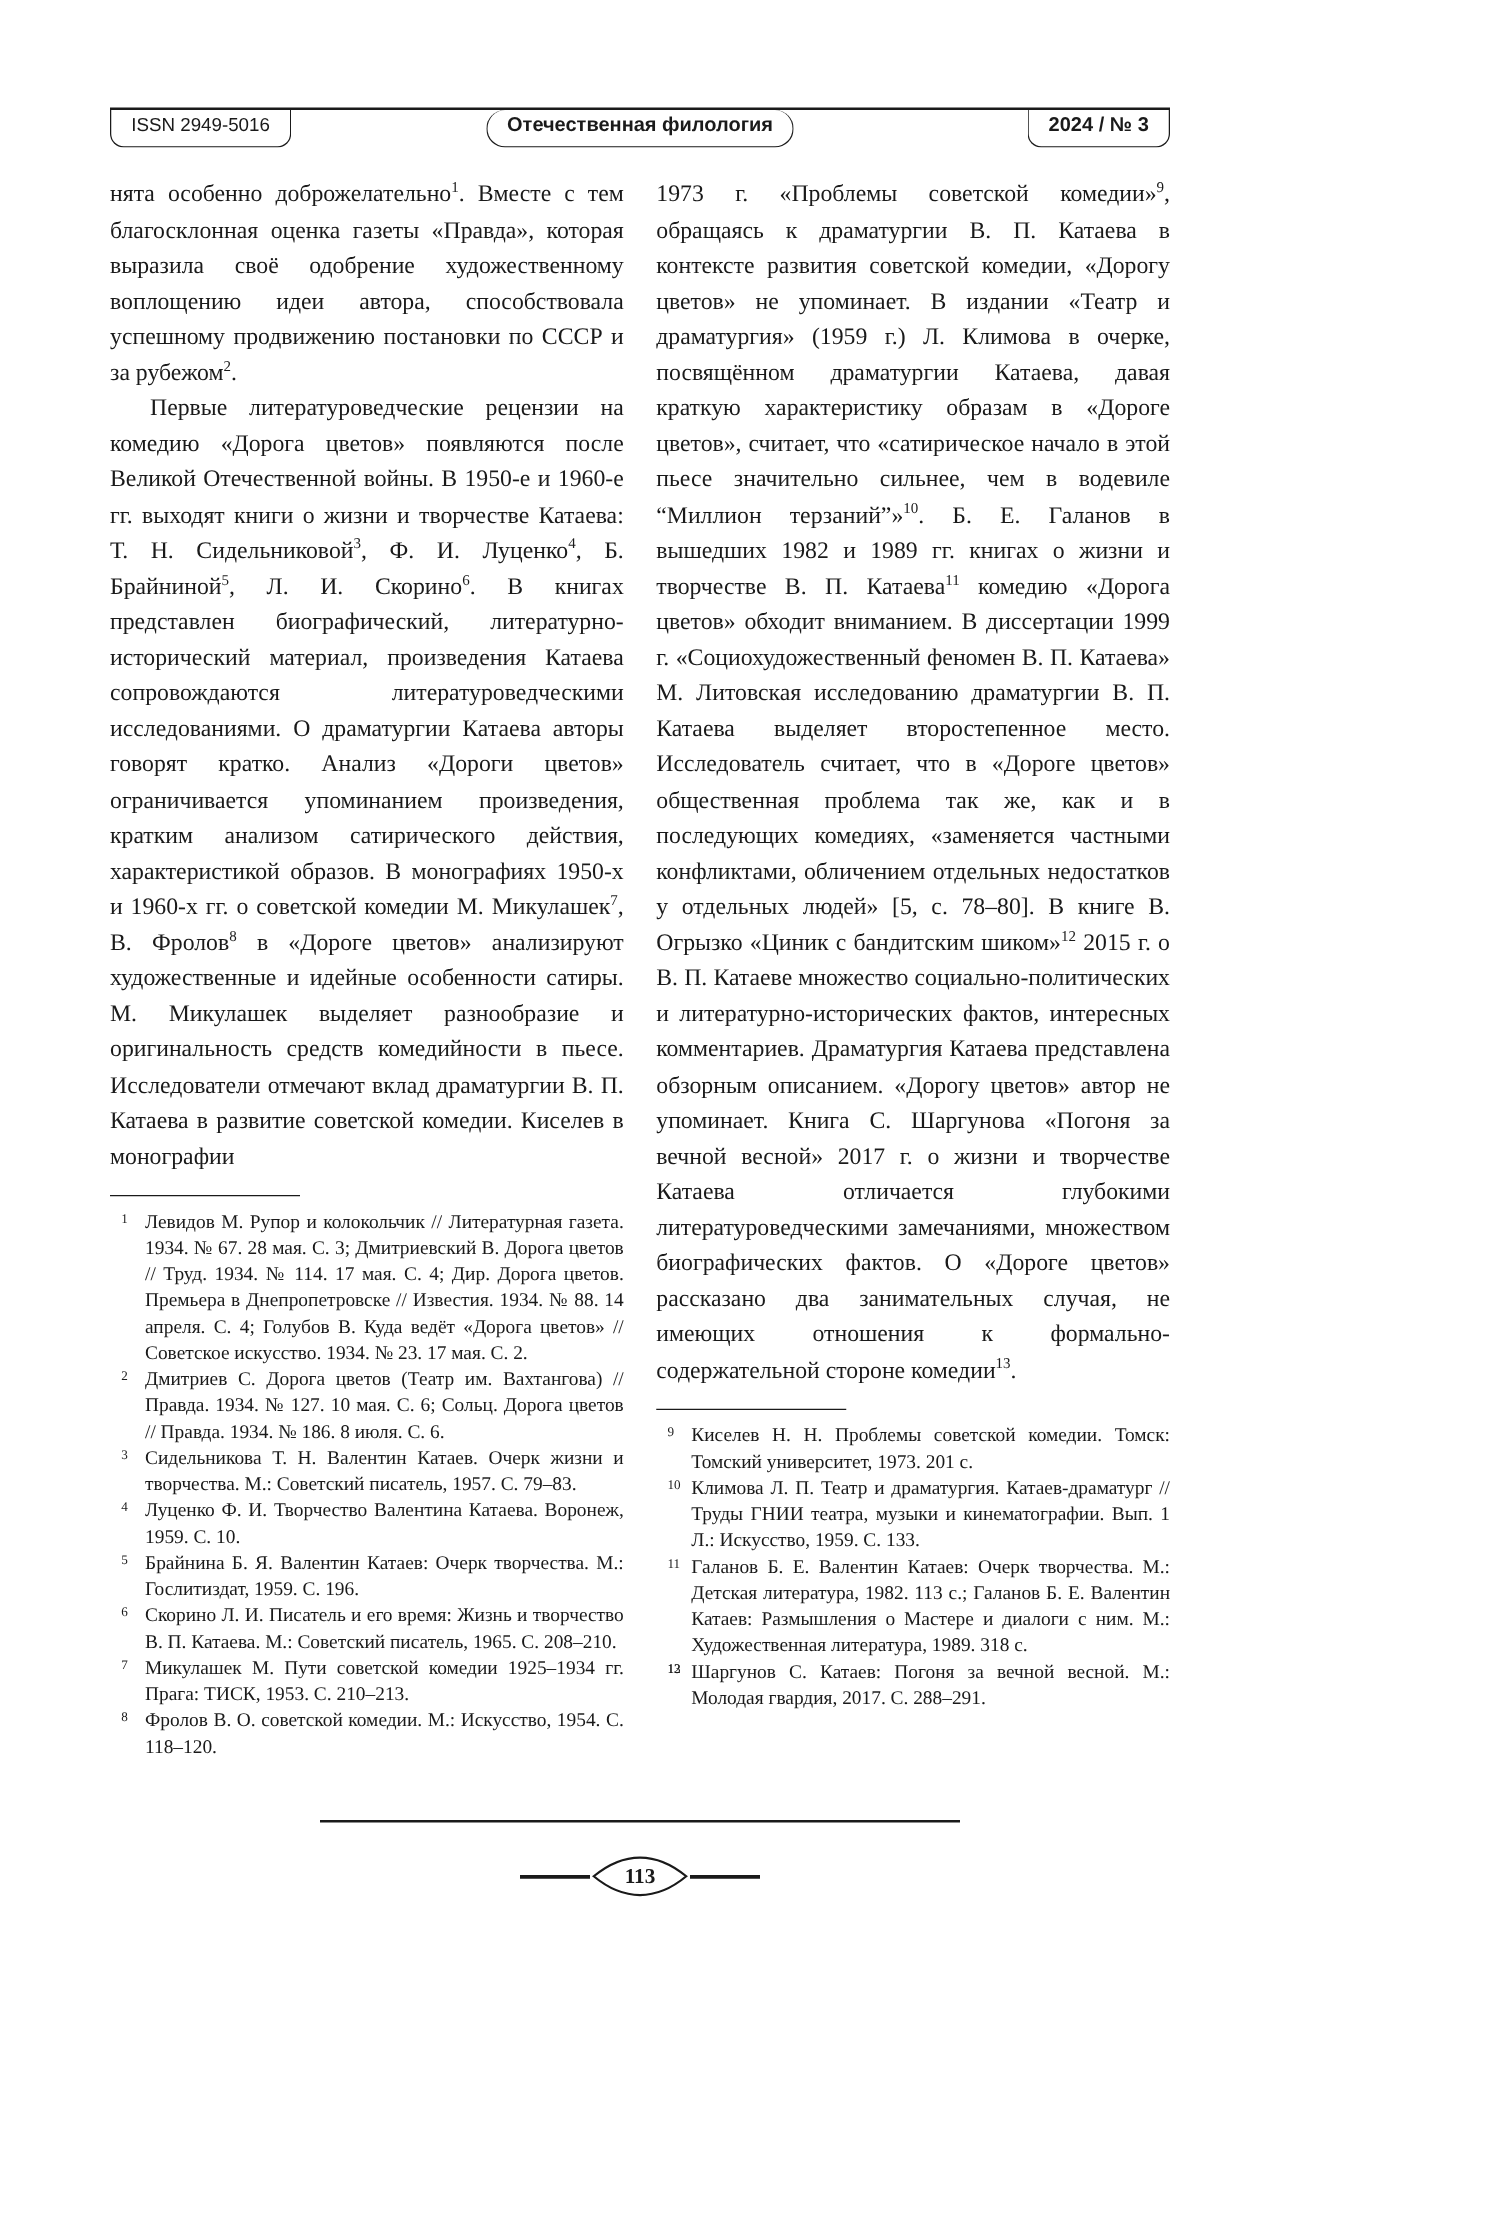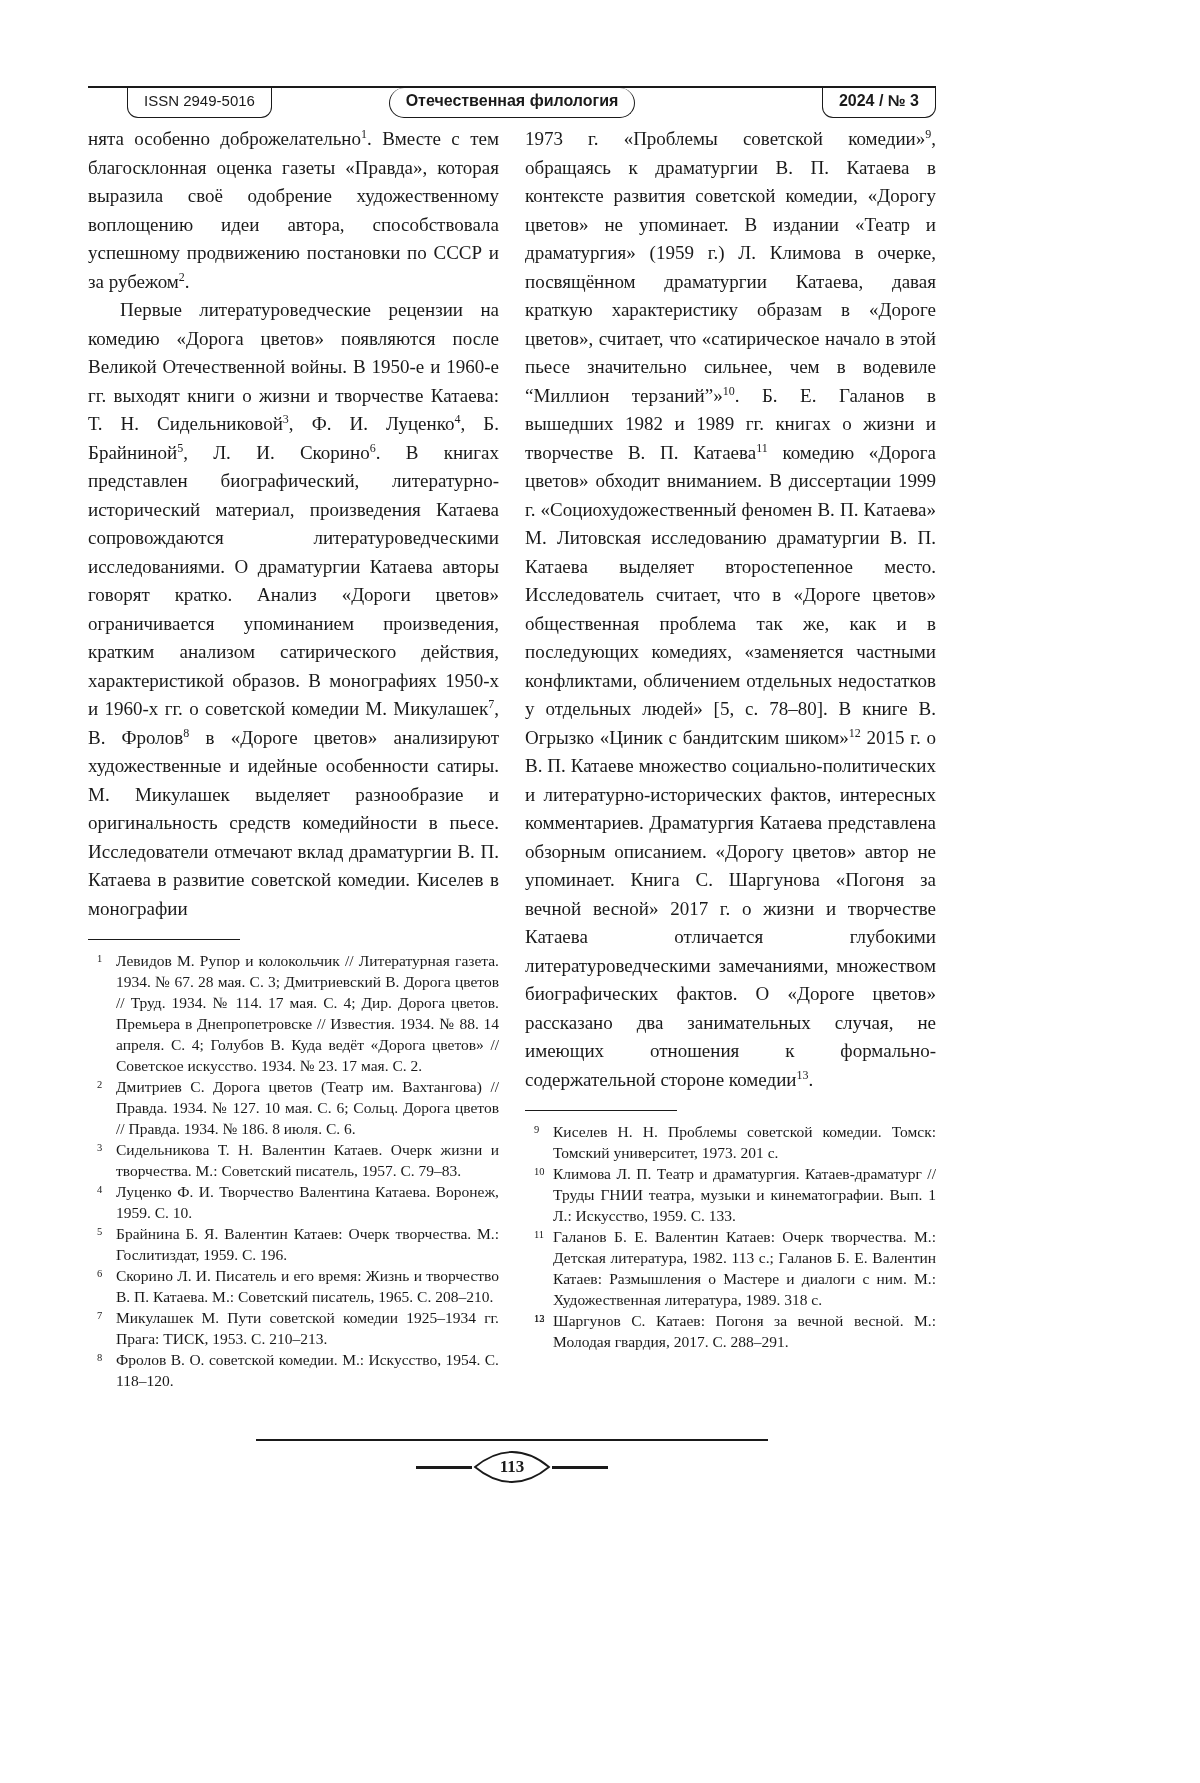--- a/index.html
+++ b/index.html
@@ -16,45 +16,45 @@
     display: grid; grid-template-columns: 1fr auto 1fr;
     border-top: 2px solid #1a1a1a;
     font-family: "Liberation Sans", "DejaVu Sans", sans-serif;
   }
   .hdr-tab {
     border: 1.5px solid #1a1a1a; border-top: none;
     border-radius: 0 0 11px 11px;
     padding: 4px 16px 7px; font-size: 15px; white-space: nowrap;
     background: #fff;
   }
-  .hdr-left  { justify-self: start; margin-left: 39px; }
+  .hdr-left  { justify-self: start; }
   .hdr-center{ justify-self: center; font-weight: bold; font-size: 16px; border-radius: 15px; }
   .hdr-right { justify-self: end;   font-weight: bold; font-size: 16px; }
 
   
   .columns {
     display: grid; grid-template-columns: 1fr 1fr; column-gap: 26px;
-    margin-top: 7px; min-height: 1300px; align-items: start;
+    margin-top: 24px; min-height: 1300px; align-items: start;
   }
   .body-text { font-size: 19px; line-height: 28.5px; text-align: justify; }
   .para.indent { text-indent: 32px; }
   .body-text sup, sup.ref {
     font-size: 12px; line-height: 0; vertical-align: super;
   }
 
   
   .fn-rule { width: 152px; border-top: 1.5px solid #1a1a1a; margin: 16px 0 10px; }
   .footnotes { font-size: 15.5px; line-height: 21px; }
   .footnote { position: relative; padding-left: 28px; text-align: justify; }
   .fn-num { position: absolute; left: 9px; top: -2px; font-size: 10.5px; }
 
   
   .page-footer { margin-top: 14px; }
   .footer-rule { width: 512px; height: 2px; background: #1a1a1a; margin: 0 auto; }
-  .footer-ornament { display: flex; justify-content: center; align-items: center; margin-top: 8px; }
+  .footer-ornament { display: flex; justify-content: center; align-items: center; margin-top: 25px; }
   .stub { width: 56px; height: 3px; background: #1a1a1a; }
   .lens { position: relative; width: 80px; height: 36px;
           display: flex; align-items: center; justify-content: center; }
   .lens svg { position: absolute; left: 0; top: 0; width: 100%; height: 100%; }
   .lens path { fill: #ffffff; stroke: #1a1a1a; stroke-width: 1.8; }
   .page-num { position: relative; font-size: 17px; font-weight: bold;
               font-family: "Liberation Serif", "DejaVu Serif", serif; }
 </style>
 </head>
 <body>

